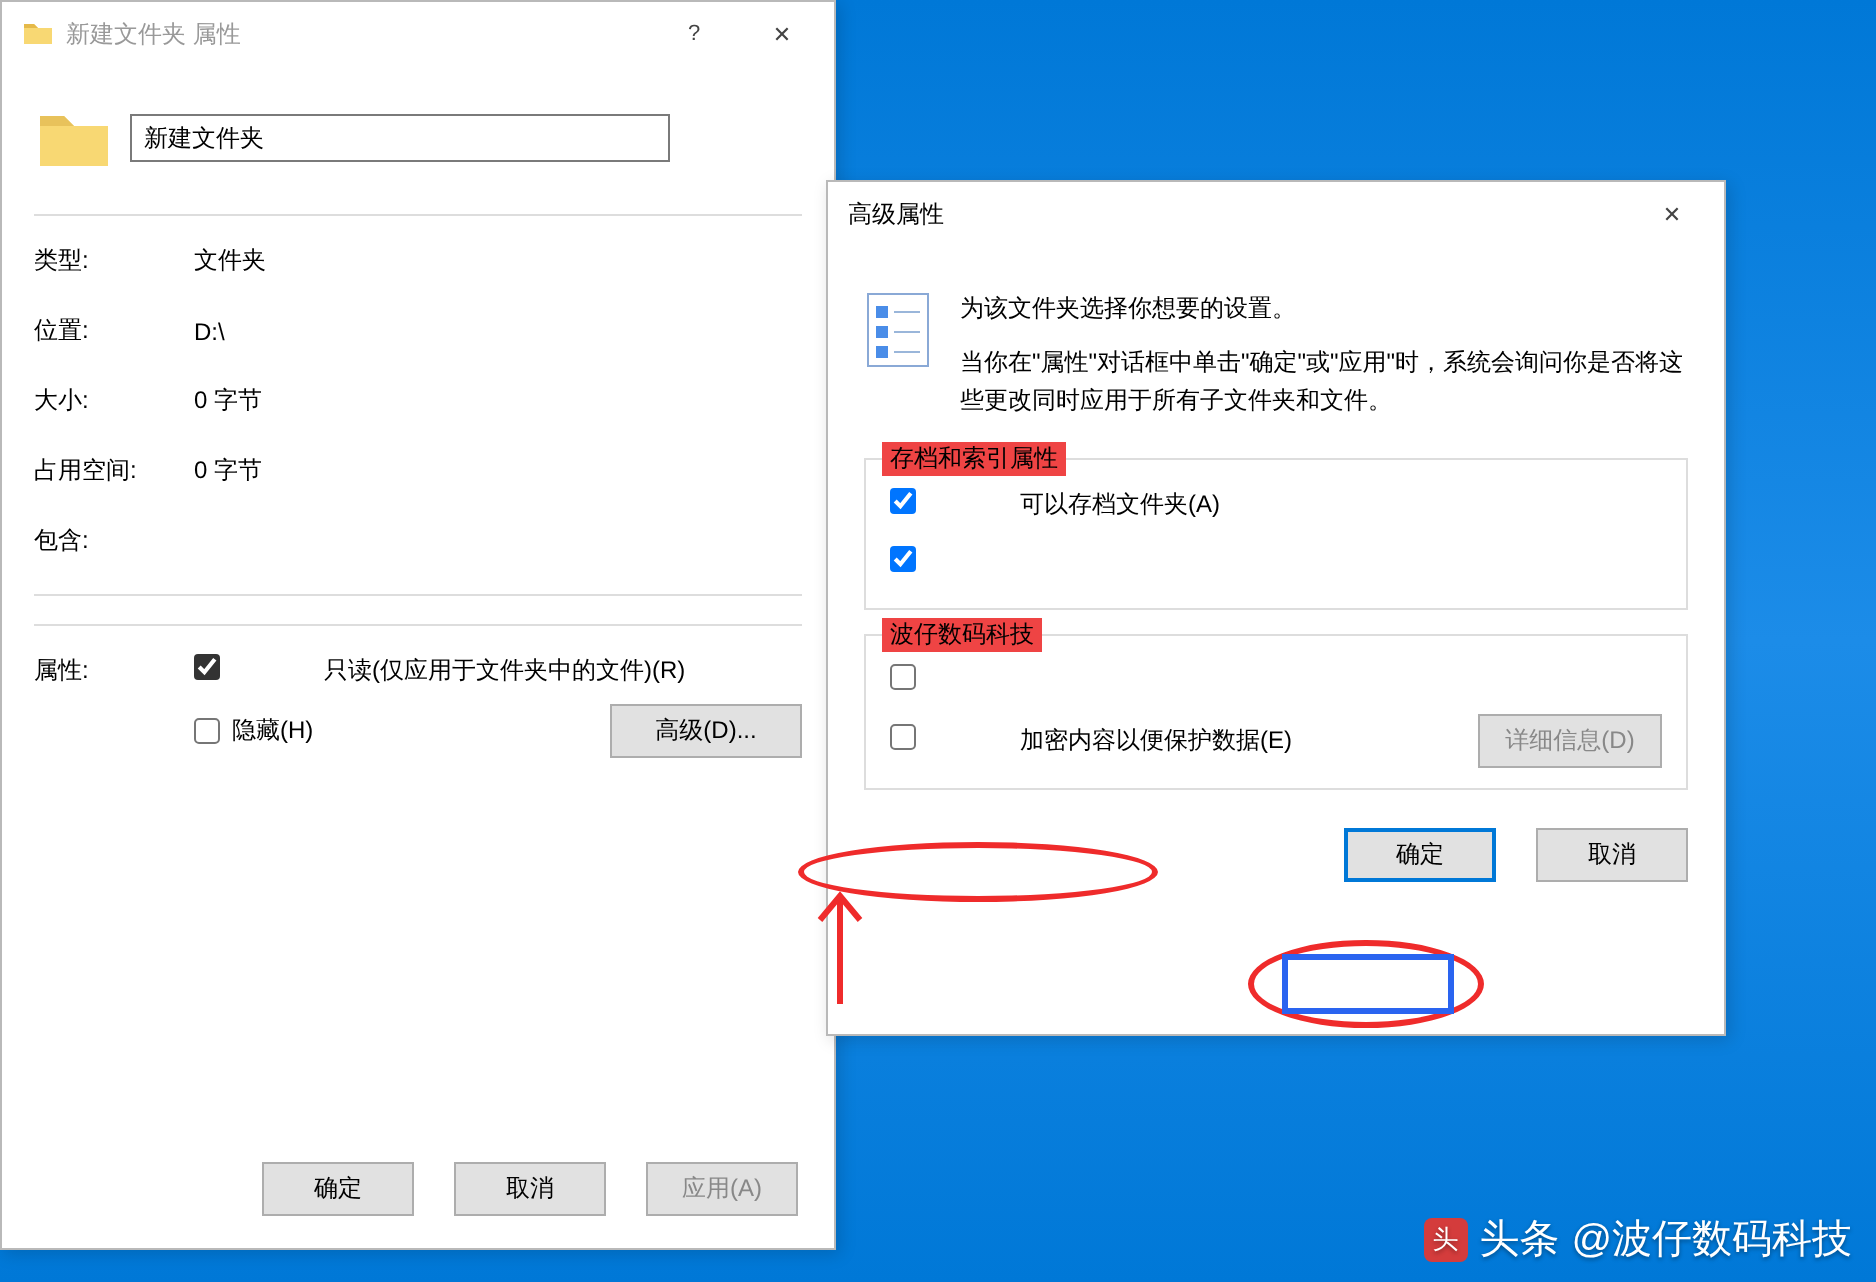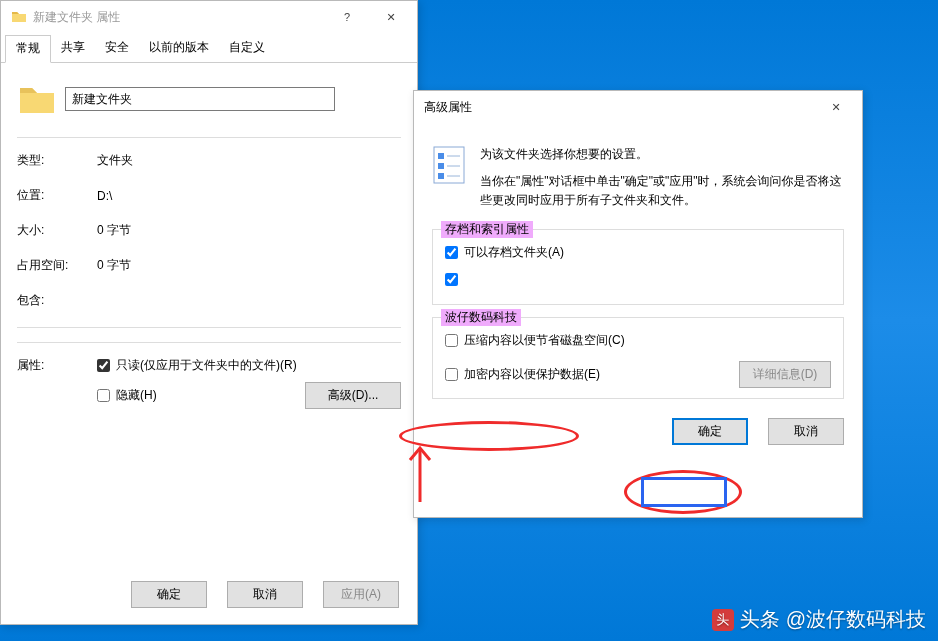--- a/index.html
+++ b/index.html
@@ -32,29 +32,29 @@
     .tabs { display:flex; border-bottom: 1px solid #ccc; padding: 0 4px; margin-top:2px; }
     .tab { padding: 4px 10px 5px 10px; cursor:default; white-space:nowrap; }
     .tab.active { border: 1px solid #ccc; border-bottom: 1px solid #fff; background:#fff; margin-bottom:-1px; }
     .content { padding: 16px; }
     .row { display:flex; align-items:center; margin-bottom: 18px; }
     .row .label { width: 80px; color:#000; }
     .row .value { flex:1; color:#000; }
     .name-input { border:1px solid #7a7a7a; padding: 4px 6px; width: 270px; font-size:12px; }
     .folder-icon { width:40px; height:40px; display:flex; align-items:center; justify-content:center; margin-right:8px; }
     .sep { border-top:1px solid #ddd; margin: 6px 0 14px 0; }
-    .checkbox-row { display:flex; align-items:center; margin-bottom:8px; margin-left:0; }
+    .checkbox-row { display:flex; margin-bottom:8px; margin-left:0;gap:46px; }
     .checkbox-row input { margin-right:6px; width:13px; height:13px; }
     .btn-std { min-width:76px; padding:4px 12px; background:#e1e1e1; border:1px solid #adadad; font-size:12px; }
     .btn-std:disabled { color:#888; }
     .btn-std.default { border:2px solid #0078d7; padding:3px 11px; }
     .footer-btns { display:flex; gap:20px; justify-content:flex-end; padding:10px 12px; border-top:1px solid transparent; }
     
     .adv-section { border:1px solid #ddd; padding: 14px 12px 10px 12px; margin:10px 0 12px 0; position:relative; }
-    .adv-section .legend { position:absolute; top:-9px; left:8px; background:#f0abfc; padding:0 4px; font-size:12px; }
+    .adv-section .legend { position:absolute; top:-9px; left:8px; background:#ef4444; padding:0 4px; font-size:12px; }
     .adv-icon-row { display:flex; gap:14px; margin:12px 0 18px 0; }
     .adv-icon { width:34px; height:40px; flex:0 0 auto; display:flex; align-items:center; justify-content:center; }
     
     .red-oval { position:absolute; border:3px solid #ef2b2b; border-radius:50%/50%; pointer-events:none; }
     .red-arrow { position:absolute; pointer-events:none; }
     .blue-rect { position:absolute; border:3px solid #2a64f0; pointer-events:none; }
     .watermark { position:absolute; right:12px; bottom:8px; color:#fff; font-size:20px; font-weight:500; display:flex; align-items:center; gap:6px; text-shadow:0 1px 2px rgba(0,0,0,.4);}
     .watermark .logo { width:22px; height:22px; background:#d43c3c; border-radius:4px; display:flex; align-items:center; justify-content:center; font-size:13px; color:#fff;}
   </style>
 </head>
@@ -64,27 +64,20 @@
   <div class="titlebar">
     <span class="icon">
       <svg width="16" height="16" viewBox="0 0 16 16">
           <path fill="#f8d873" d="M1 3h5l2 2h7v8H1z"></path>
           <path fill="#e5b949" d="M1 3h5l2 2H1z"></path>
         </svg>
     </span>
     <span class="title">新建文件夹 属性</span>
     <span class="btn">?</span>
     <span class="btn">✕</span>
-  </div>
-  <div class="tabs">
-    <div class="tab active">常规</div>
-    <div class="tab">共享</div>
-    <div class="tab">安全</div>
-    <div class="tab">以前的版本</div>
-    <div class="tab">自定义</div>
   </div>
   <div class="content">
     <div class="row">
       <div class="folder-icon">
         <svg width="40" height="40" viewBox="0 0 40 40">
             <path fill="#f8d873" d="M3 9h12l5 5h17v20H3z"></path>
             <path fill="#e8c25b" d="M3 9h12l5 5H3z"></path>
           </svg>
       </div>
       <input class="name-input" value="新建文件夹" style="">
@@ -167,21 +160,20 @@
         </div>
       <div class="checkbox-row">
           <input type="checkbox" checked="" style="">
         </div>
     </div>
 
     <div class="adv-section">
       <div class="legend">波仔数码科技</div>
       <div class="checkbox-row" style="margin-bottom:12px;">
           <input type="checkbox" style="">
-          <span>压缩内容以便节省磁盘空间(C)</span>
         </div>
       <div style="display:flex; align-items:center; justify-content:space-between;">
         <div class="checkbox-row" style="margin-bottom:0;">
             <input type="checkbox" style="">
             <span>加密内容以便保护数据(E)</span>
           </div>
         <button class="btn-std" disabled="" style="min-width:92px;">详细信息(D)</button>
       </div>
     </div>
 

